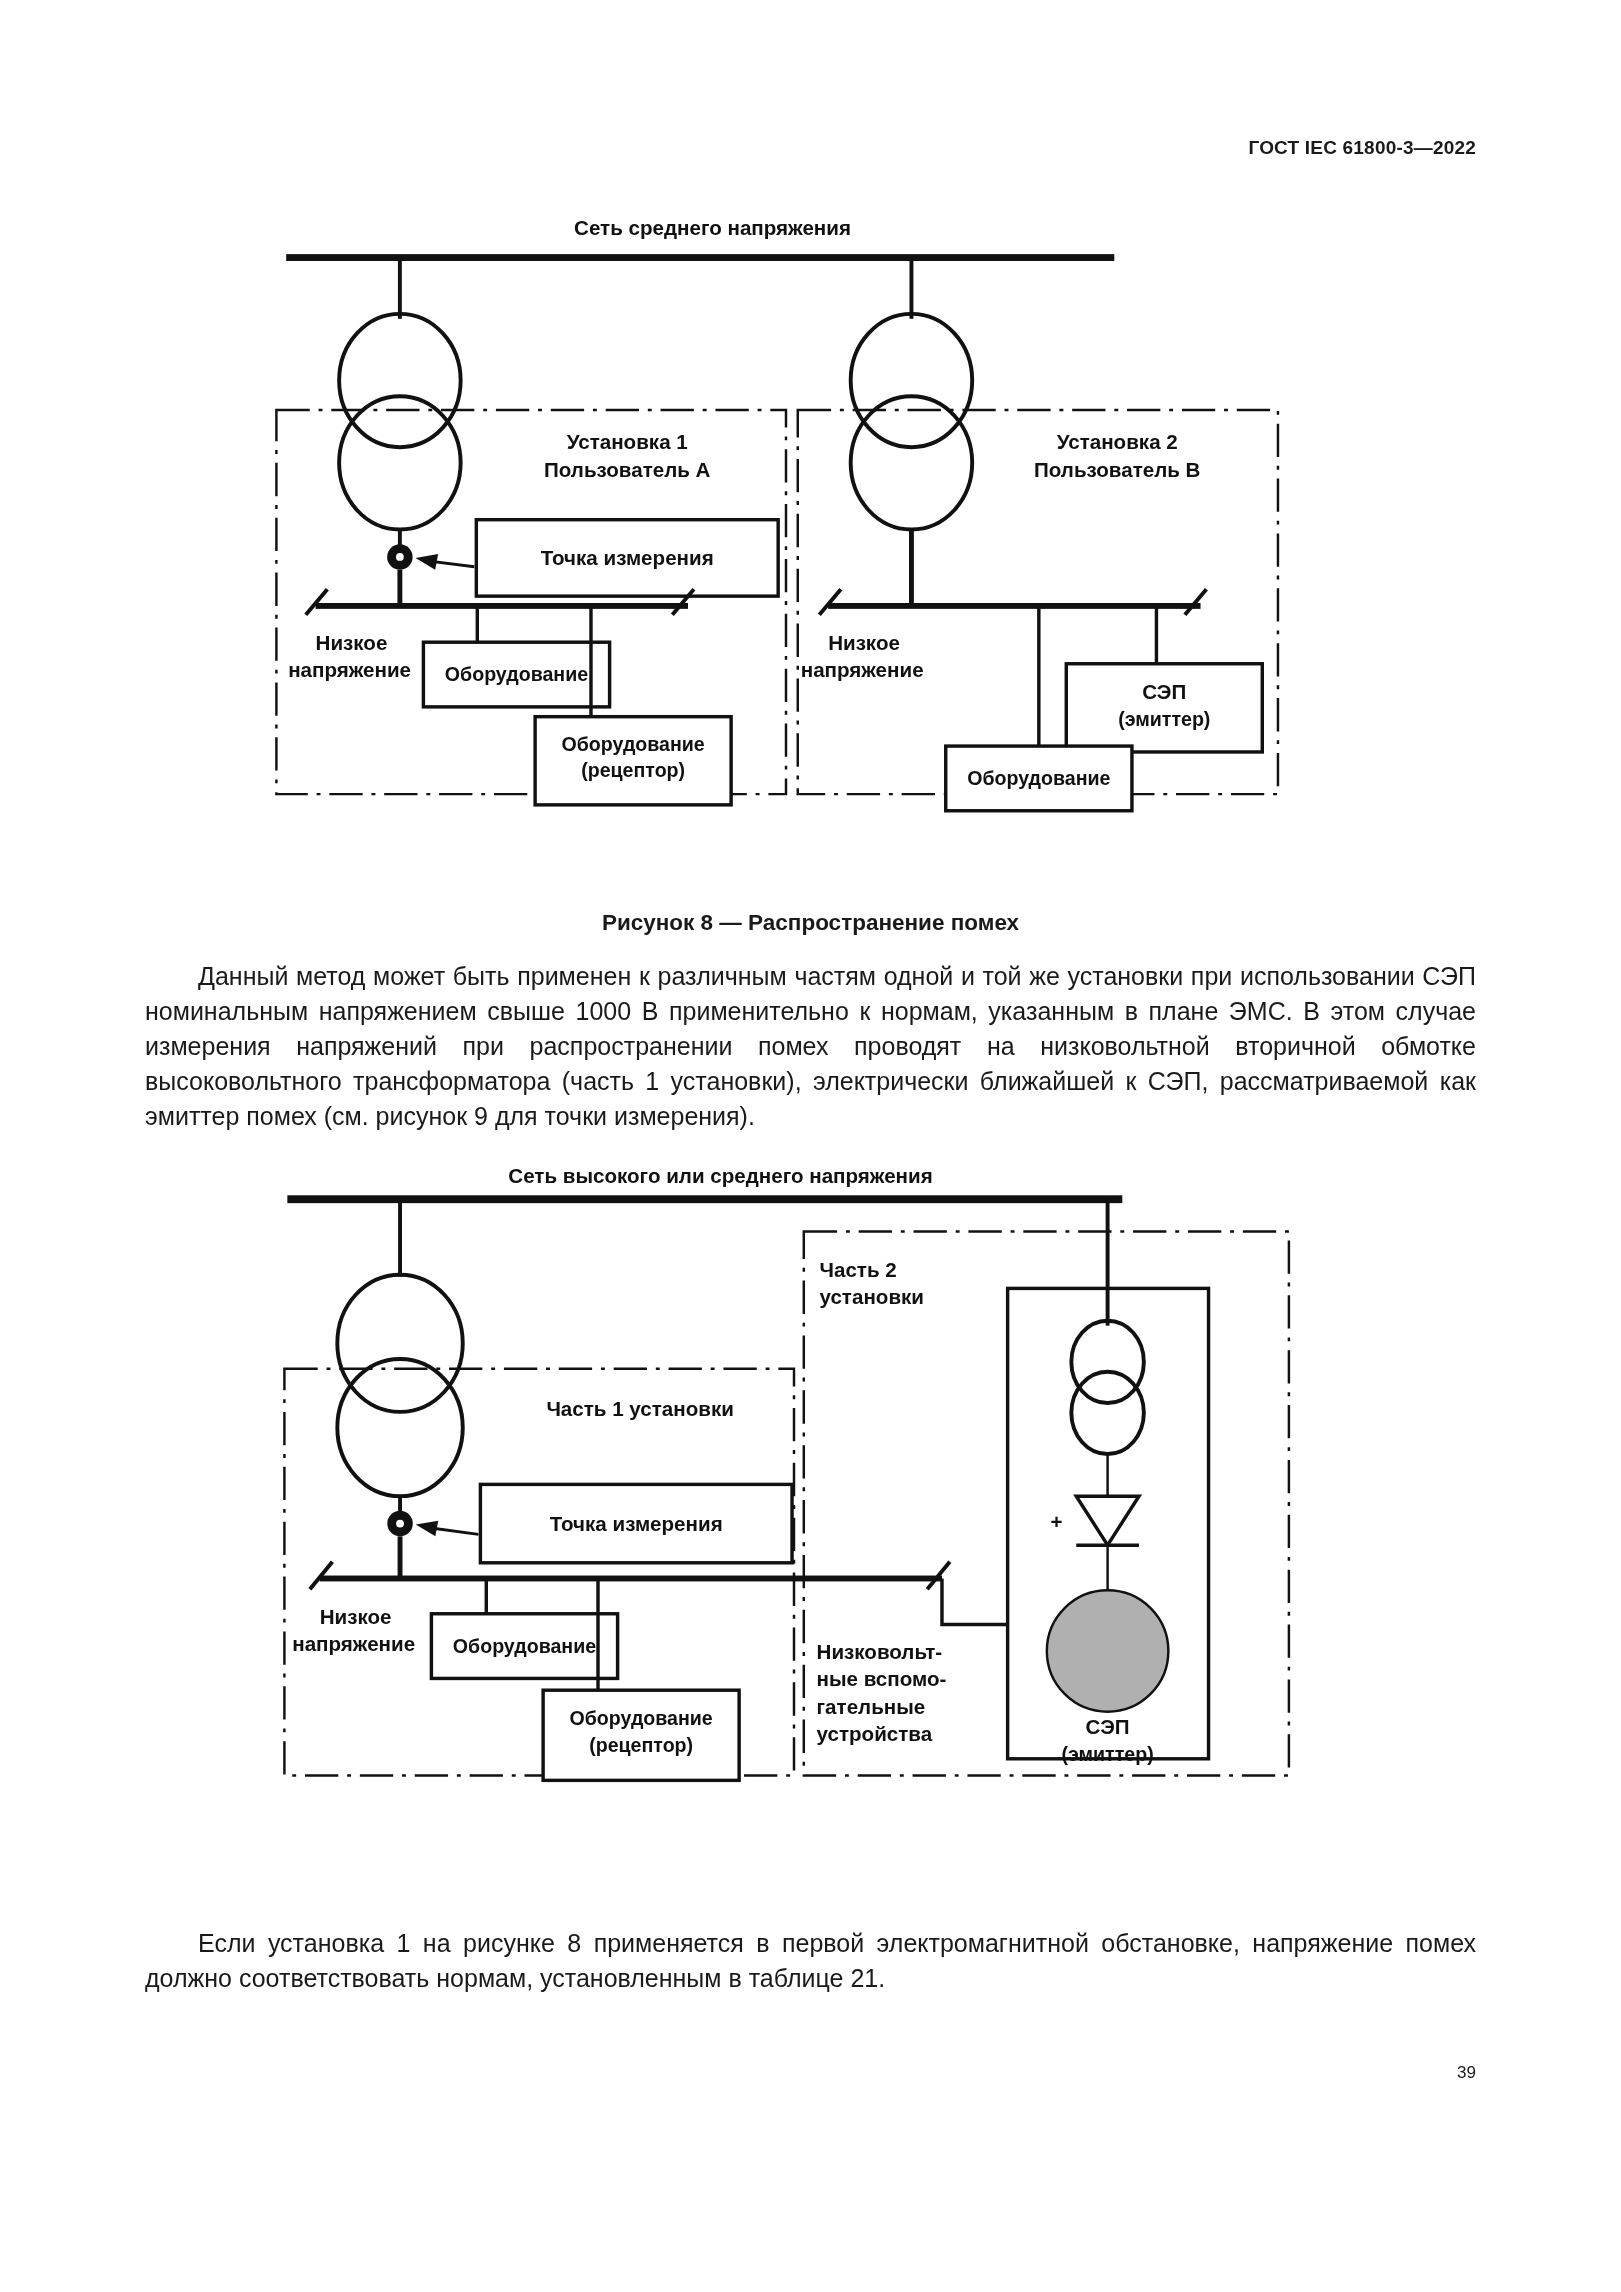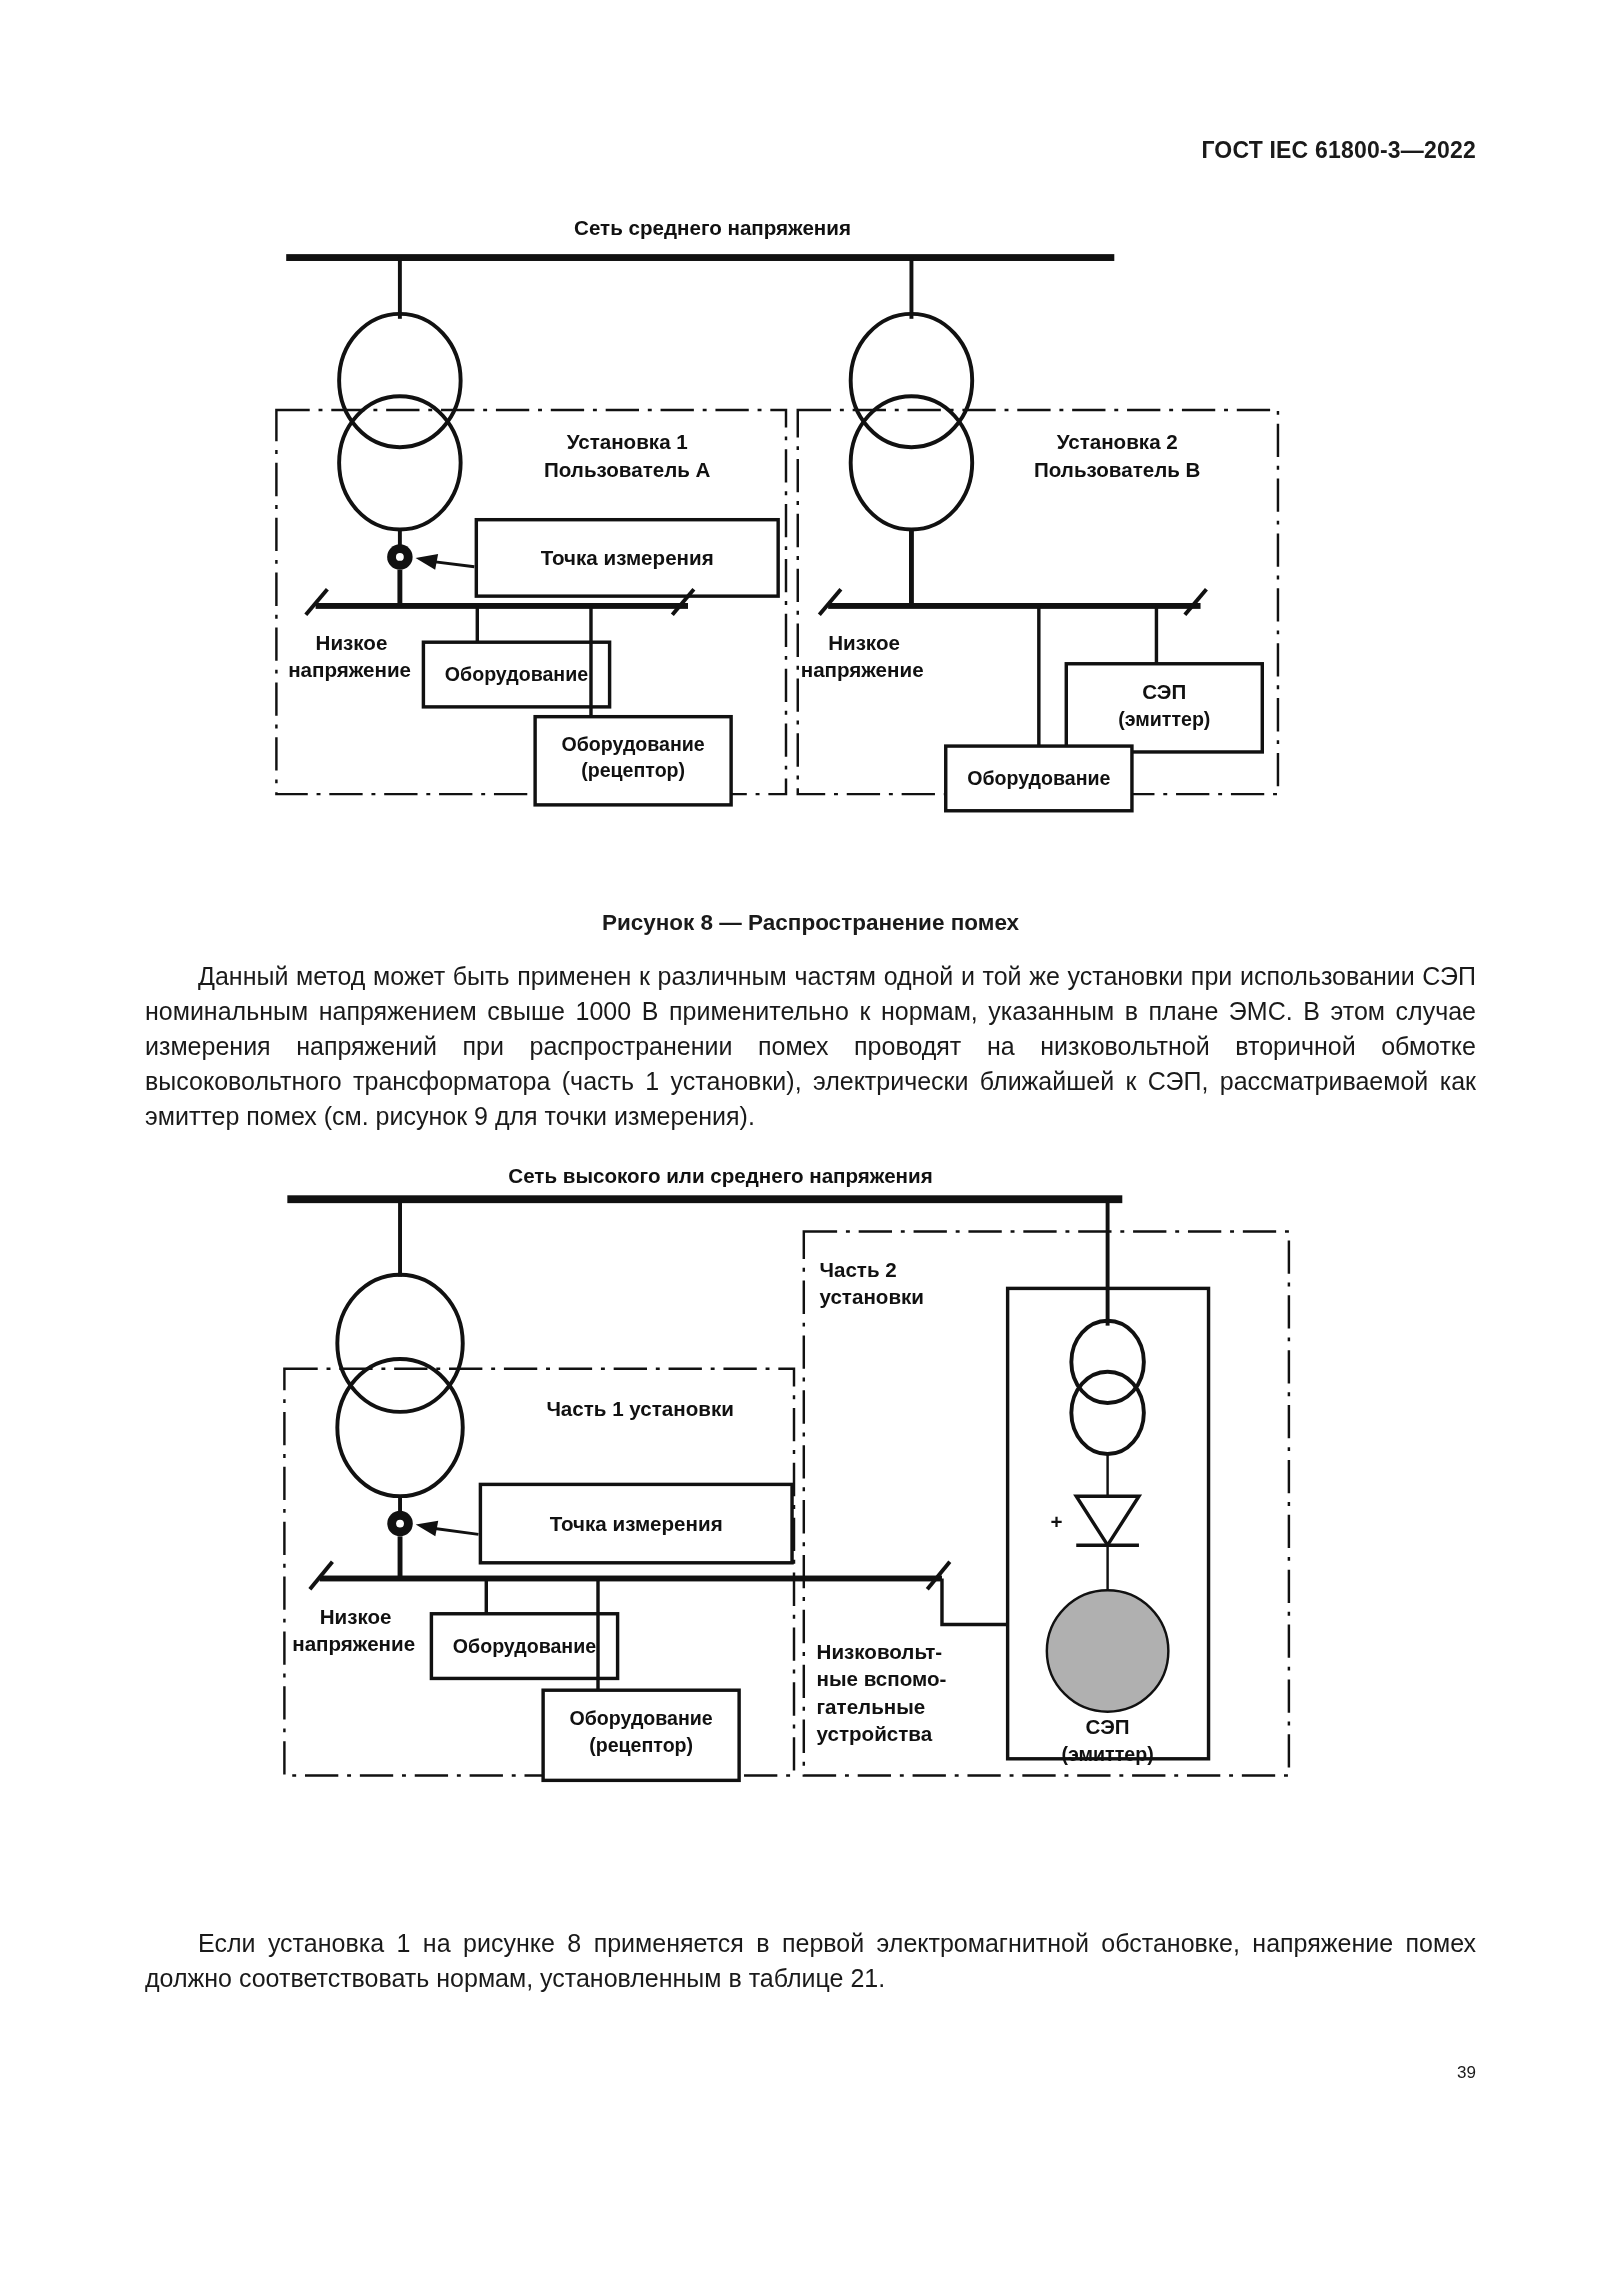--- a/index.html
+++ b/index.html
@@ -8,21 +8,21 @@
     width:1621px;height:2293px;position:relative;
     font-family:"Liberation Sans","DejaVu Sans",sans-serif;
     color:#1a1a1a;
     -webkit-font-smoothing:antialiased;
   }
   .page{position:absolute;inset:0;}
 
   
   .doc-header{
     position:absolute;top:137px;right:145px;
-    font-size:23px;font-weight:bold;letter-spacing:0.2px;
+    font-size:19px;font-weight:bold;letter-spacing:0.2px;
     white-space:nowrap;
   }
 
   
   .body-para{
     position:absolute;
     font-size:25px;line-height:35px;
     text-align:justify;
     text-justify:inter-word;
     color:#1a1a1a;

